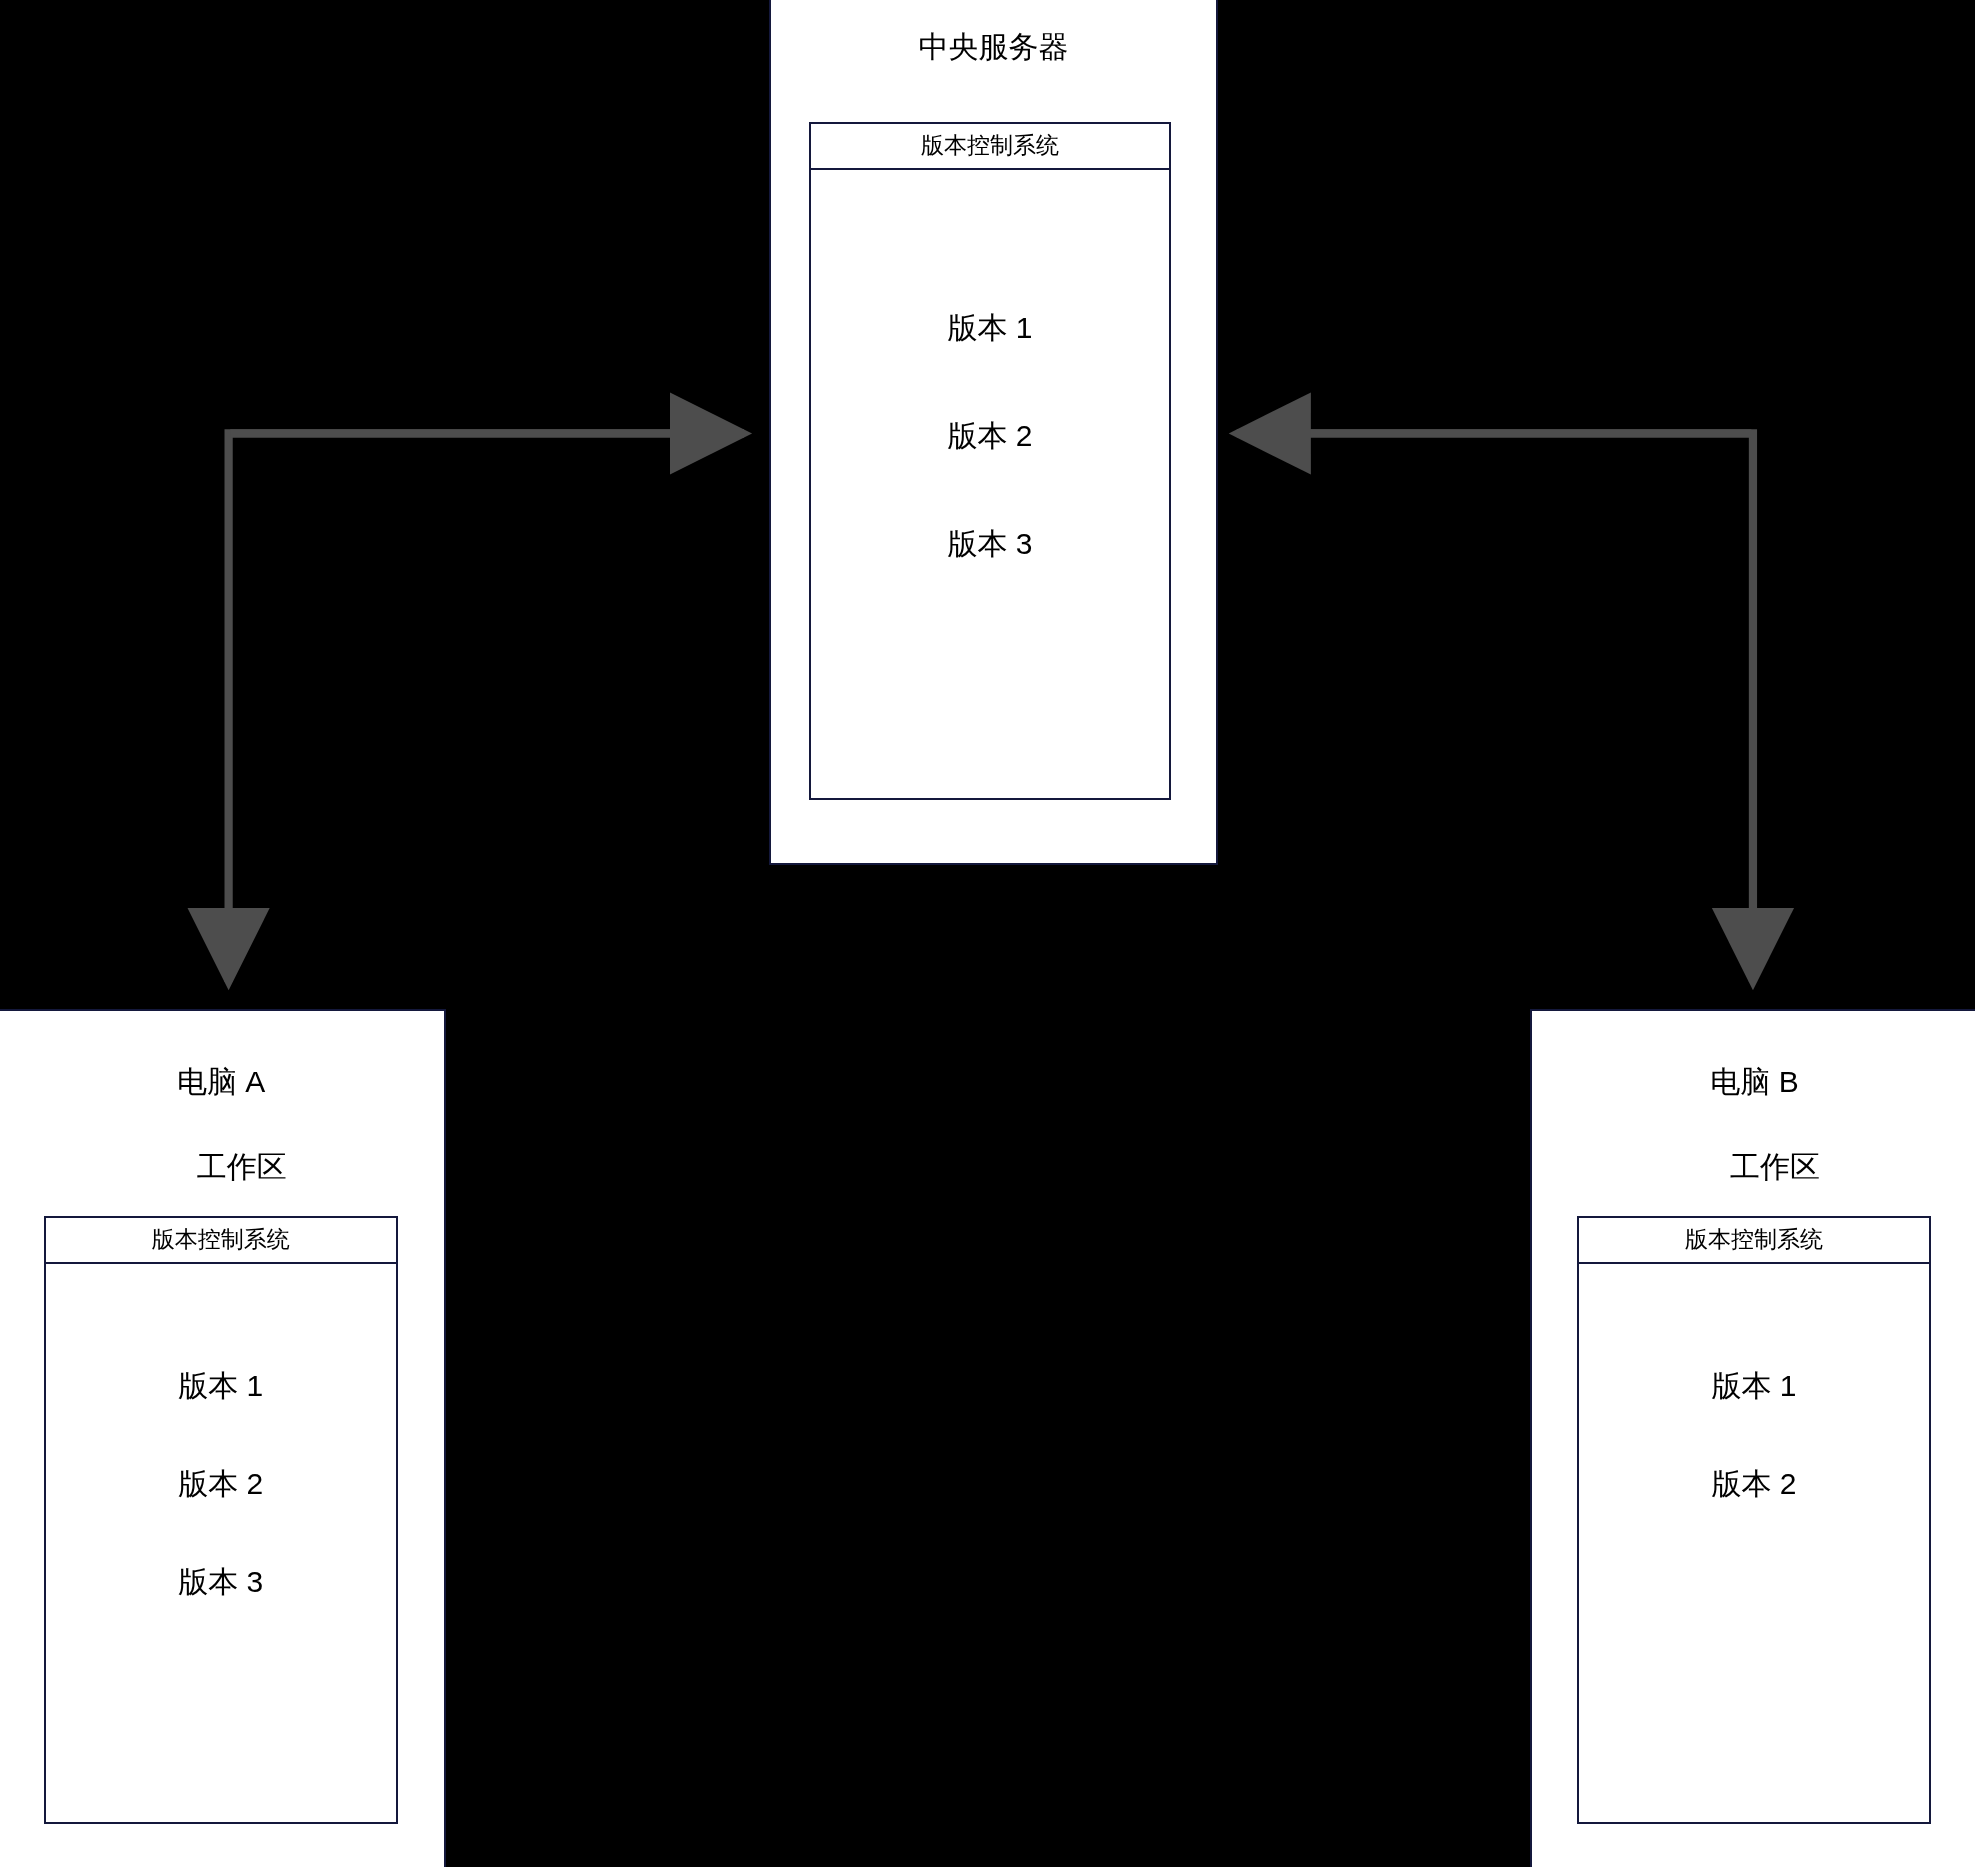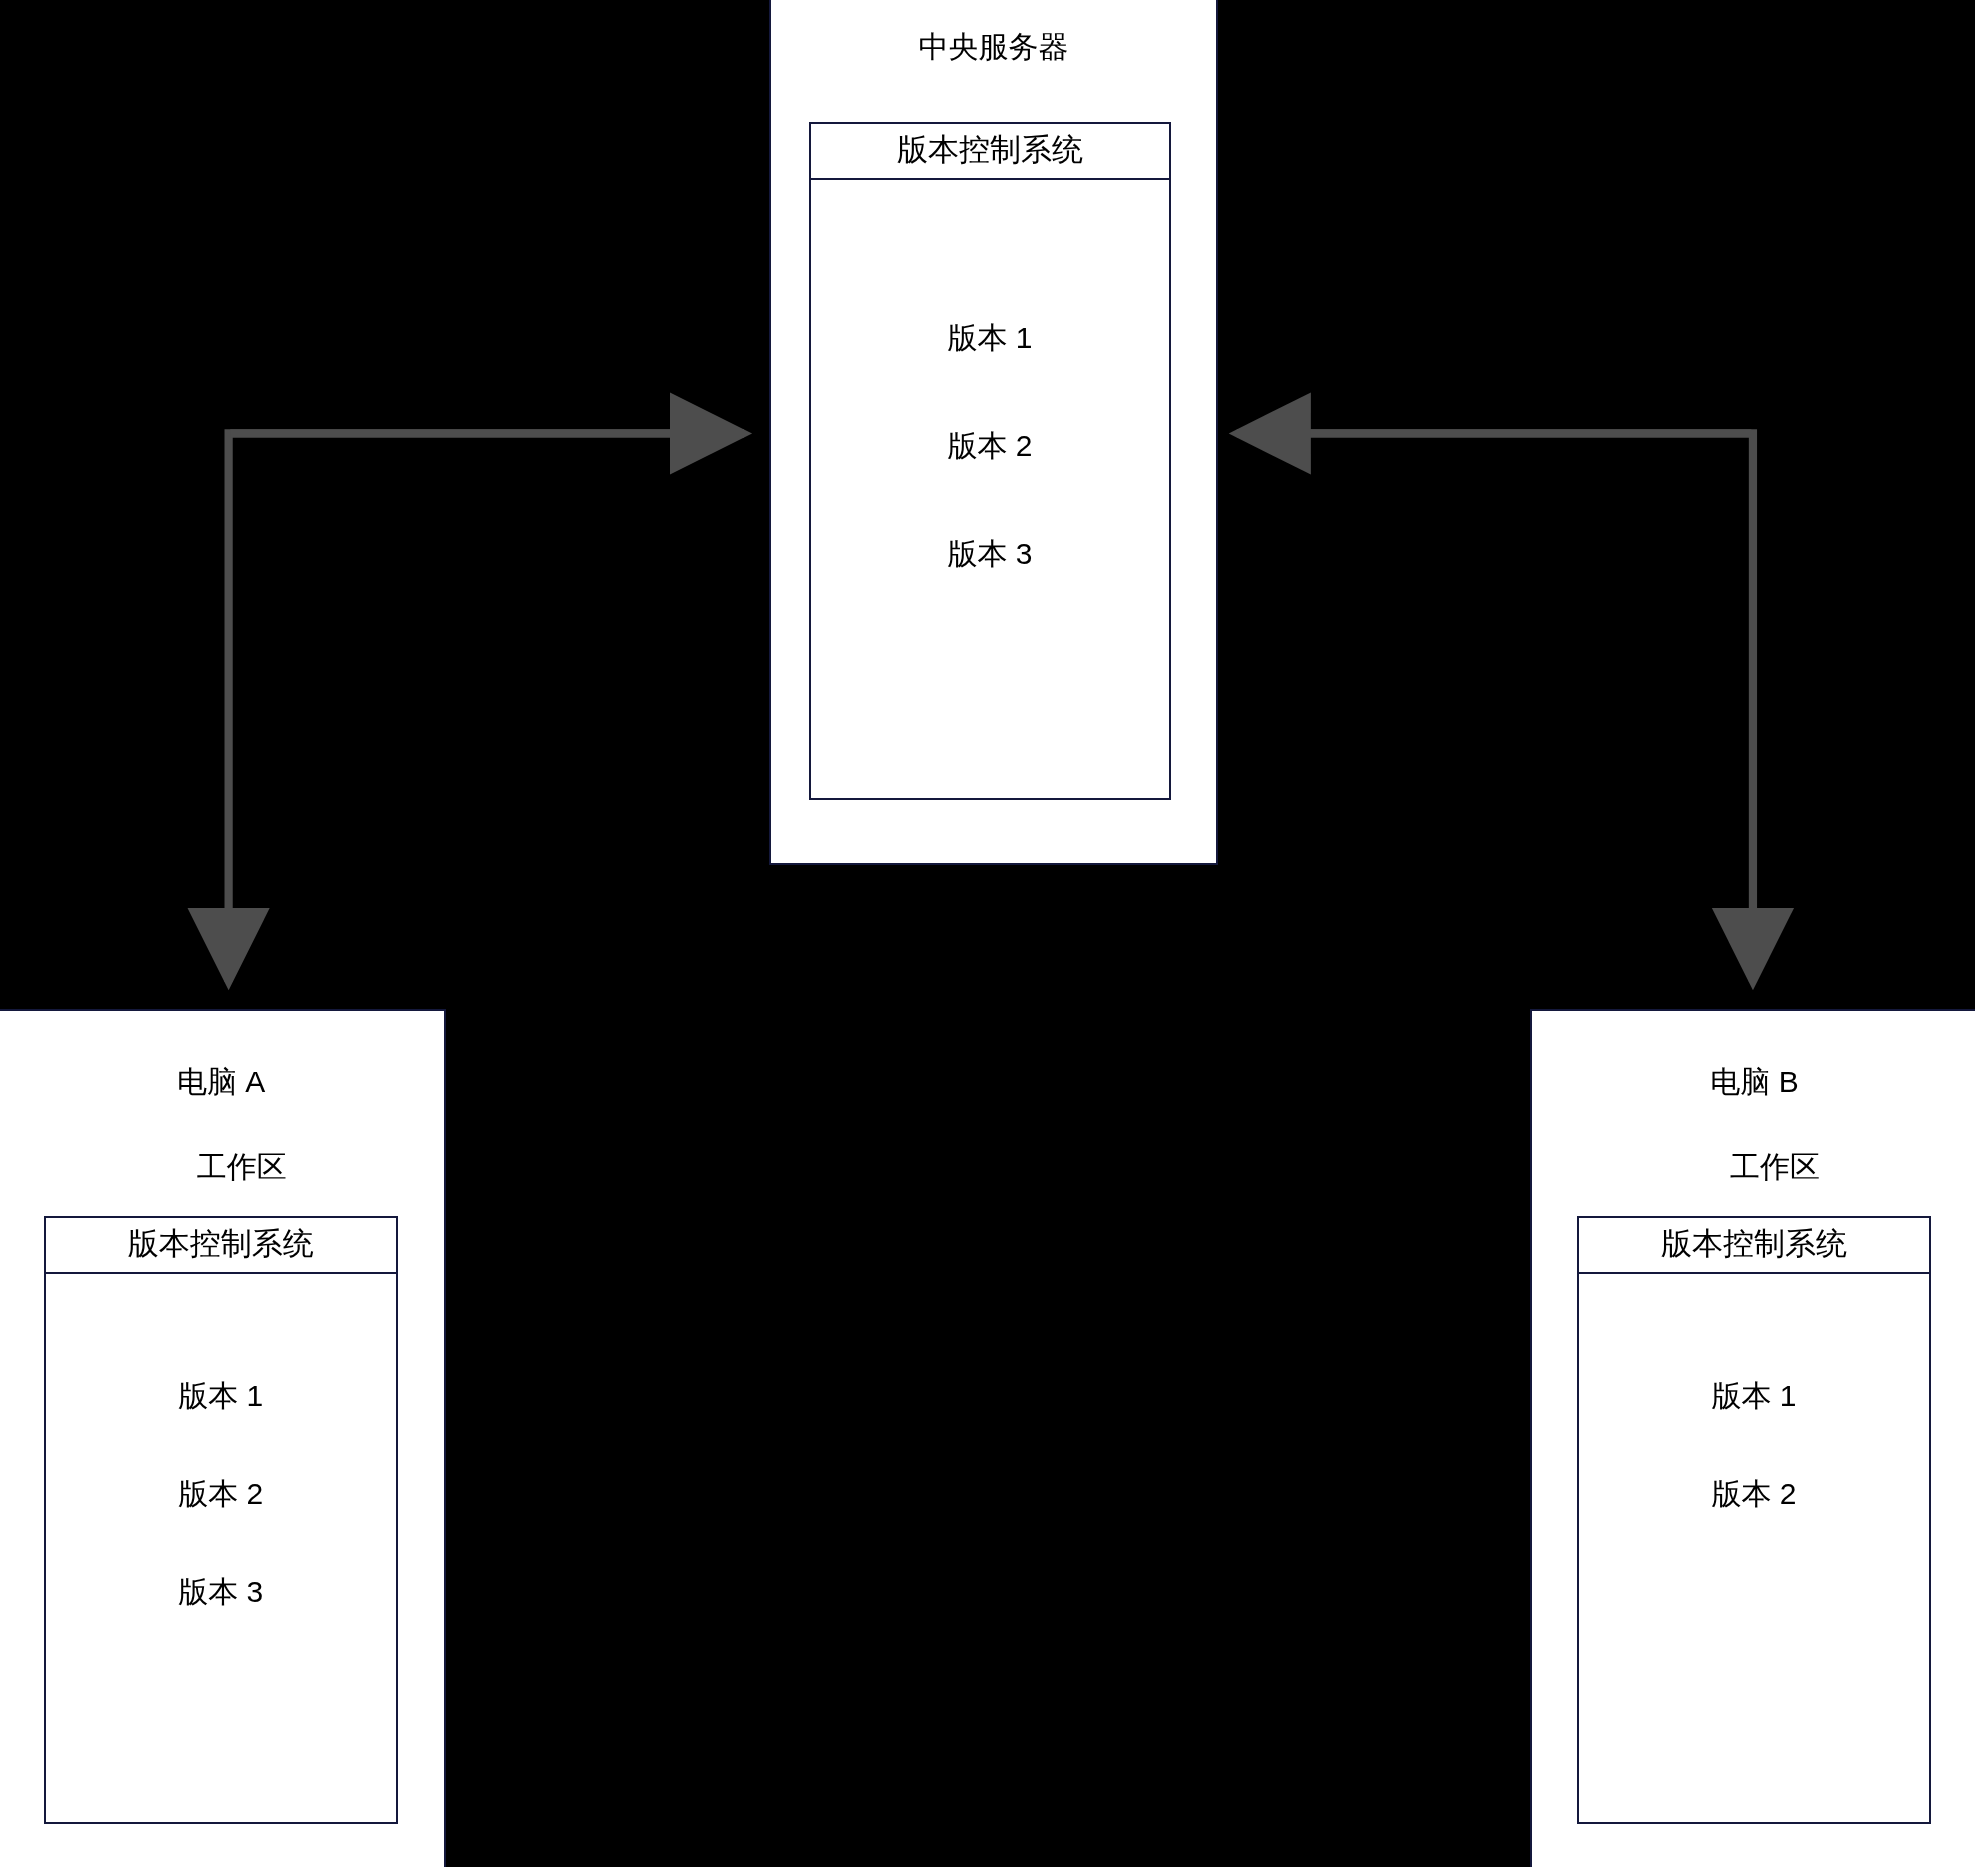--- a/index.html
+++ b/index.html
@@ -55,21 +55,21 @@
   .vcs {
     position: absolute;
     background: #ffffff;
     border: 2.1px solid #14183c;
     box-sizing: border-box;
   }
   .vcs-header {
     border-bottom: 2.1px solid #14183c;
     text-align: center;
     color: #000000;
-    font-size: 31px;
+    font-size: 23px;
     line-height: 1.25;
     padding: 7.4px 0 8.2px 0;
     white-space: nowrap;
     box-sizing: border-box;
   }
   .vcs-body {
     display: flex;
     flex-direction: column;
     justify-content: flex-start;
     align-items: center;

